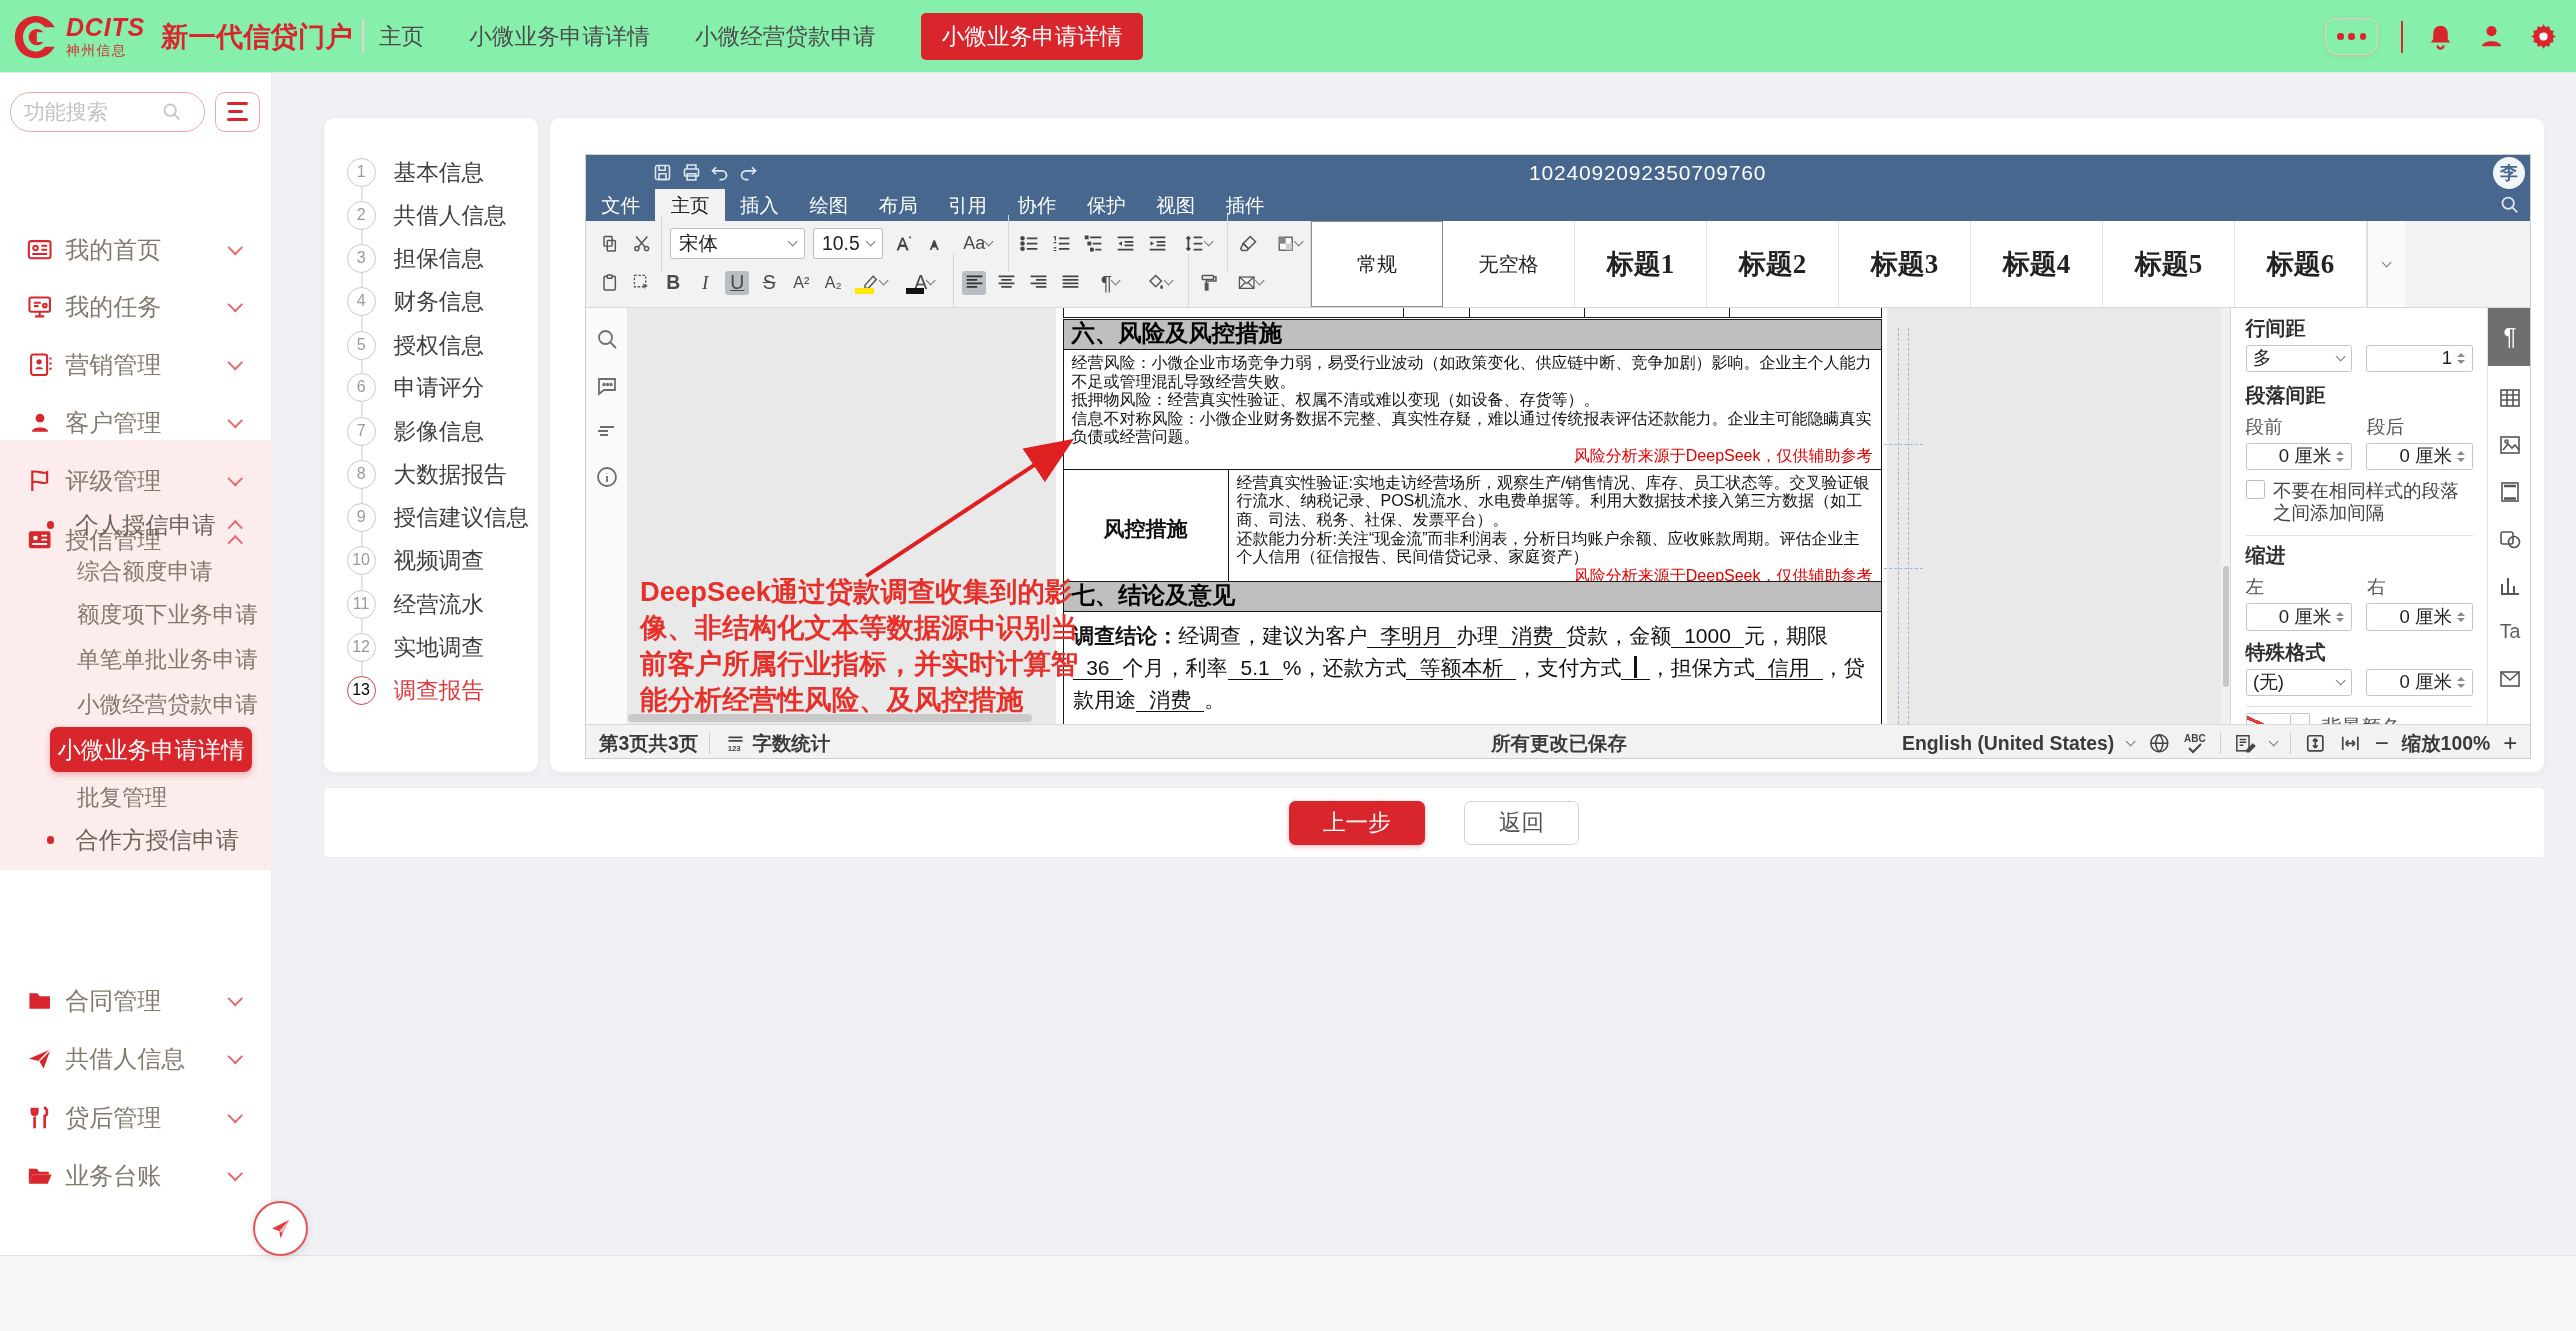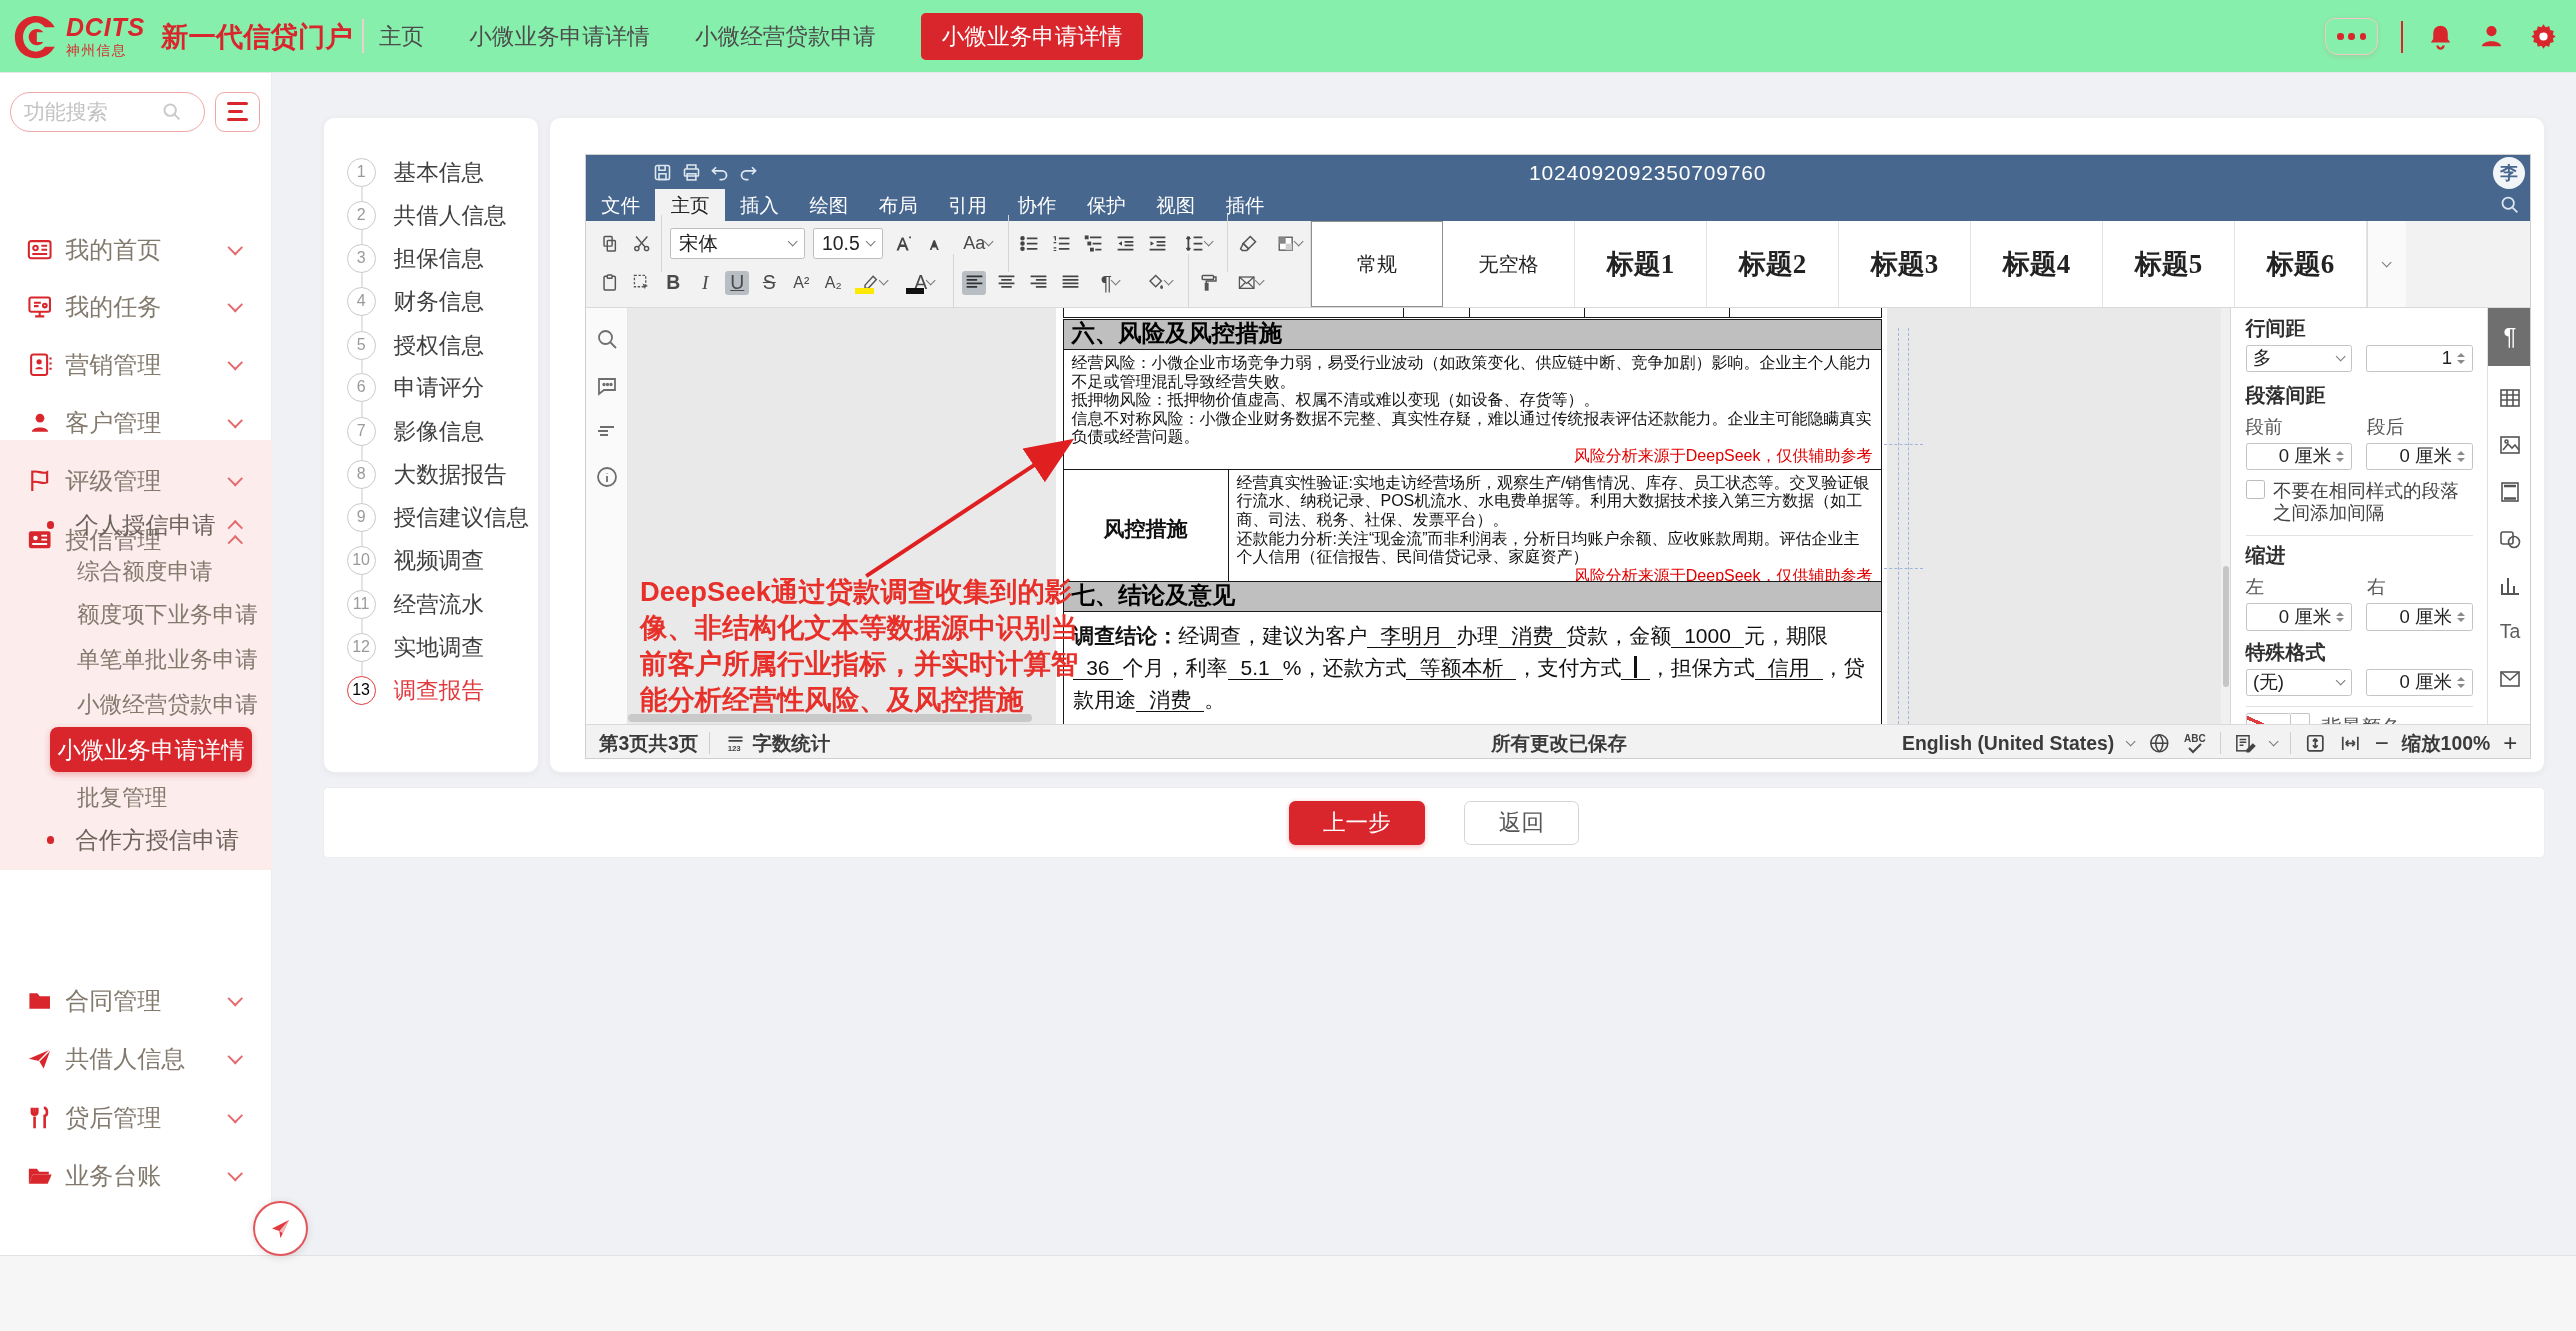--- a/index.html
+++ b/index.html
@@ -690,21 +690,21 @@
           <i style="left:339px"></i>
               <i style="left:405px"></i>
               <i style="left:520px"></i>
               <i style="left:665px"></i>
         </div>
         <div class="sech" style="top:11.3px">六、风险及风控措施</div>
         <div class="tblA">
           <div class="trow" style="min-height:113px">
             <div class="tcnt">
               <div>经营风险：小微企业市场竞争力弱，易受行业波动（如政策变化、供应链中断、竞争加剧）影响。企业主个人能力不足或管理混乱导致经营失败。</div>
-              <div>抵押物风险：抵押物价值虚高、权属不清或难以变现（如设备、存货等）。</div>
+              <div>抵押物风险：经营真实性验证、权属不清或难以变现（如设备、存货等）。</div>
               <div>信息不对称风险：小微企业财务数据不完整、真实性存疑，难以通过传统报表评估还款能力。企业主可能隐瞒真实负债或经营问题。</div>
               <div class="rnote">风险分析来源于DeepSeek，仅供辅助参考</div>
             </div>
           </div>
           <div class="trow" style="min-height:113px">
             <div class="tlbl">风控措施</div>
             <div class="tcnt">
               <div>经营真实性验证:实地走访经营场所，观察生产/销售情况、库存、员工状态等。交叉验证银行流水、纳税记录、POS机流水、水电费单据等。利用大数据技术接入第三方数据（如工商、司法、税务、社保、发票平台）。</div>
               <div>还款能力分析:关注“现金流”而非利润表，分析日均账户余额、应收账款周期。评估企业主个人信用（征信报告、民间借贷记录、家庭资产）</div>
               <div class="rnote">风险分析来源于DeepSeek，仅供辅助参考</div>

